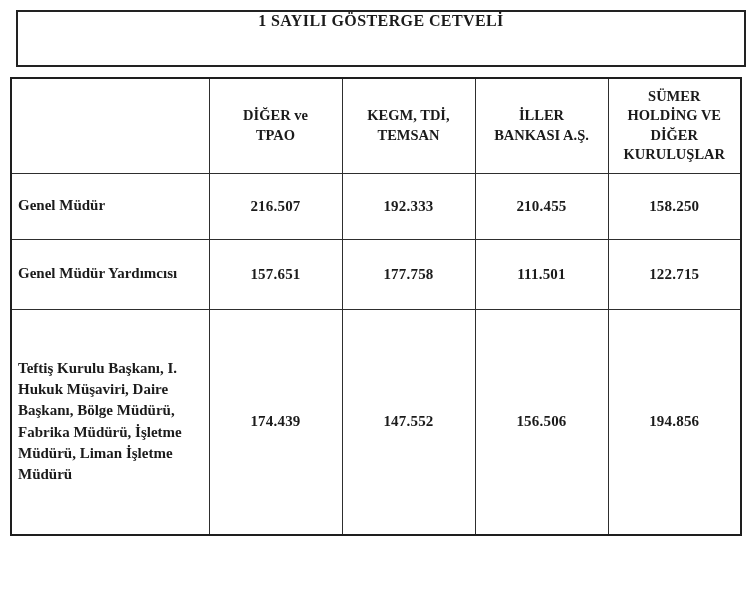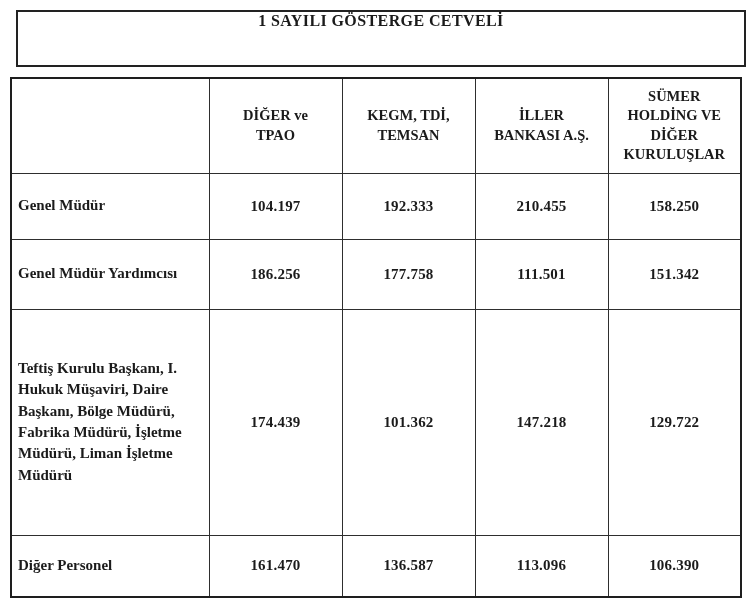--- a/index.html
+++ b/index.html
@@ -108,42 +108,35 @@
 BANKASI A.Ş.</th>
         <th>SÜMER
 HOLDİNG VE
 DİĞER
 KURULUŞLAR</th>
       </tr>
     </thead>
     <tbody>
       <tr class="row-0">
         <td class="row-label">Genel Müdür</td>
-        <td class="value-cell">104.197</td>
+        <td class="value-cell">216.507</td>
         <td class="value-cell">192.333</td>
         <td class="value-cell">210.455</td>
         <td class="value-cell">158.250</td>
       </tr>
       <tr class="row-1">
         <td class="row-label">Genel Müdür Yardımcısı</td>
-        <td class="value-cell">186.256</td>
+        <td class="value-cell">157.651</td>
         <td class="value-cell">177.758</td>
         <td class="value-cell">111.501</td>
-        <td class="value-cell">151.342</td>
+        <td class="value-cell">122.715</td>
       </tr>
       <tr class="row-2">
         <td class="row-label">Teftiş Kurulu Başkanı, I. Hukuk Müşaviri, Daire Başkanı, Bölge Müdürü, Fabrika Müdürü, İşletme Müdürü, Liman İşletme Müdürü</td>
         <td class="value-cell">174.439</td>
-        <td class="value-cell">101.362</td>
-        <td class="value-cell">147.218</td>
-        <td class="value-cell">129.722</td>
-      </tr>
-      <tr class="row-3">
-        <td class="row-label">Diğer Personel</td>
-        <td class="value-cell">161.470</td>
-        <td class="value-cell">136.587</td>
-        <td class="value-cell">113.096</td>
-        <td class="value-cell">106.390</td>
+        <td class="value-cell">147.552</td>
+        <td class="value-cell">156.506</td>
+        <td class="value-cell">194.856</td>
       </tr>
     </tbody>
   </table>
 
 </div>
 
 </body></html>

